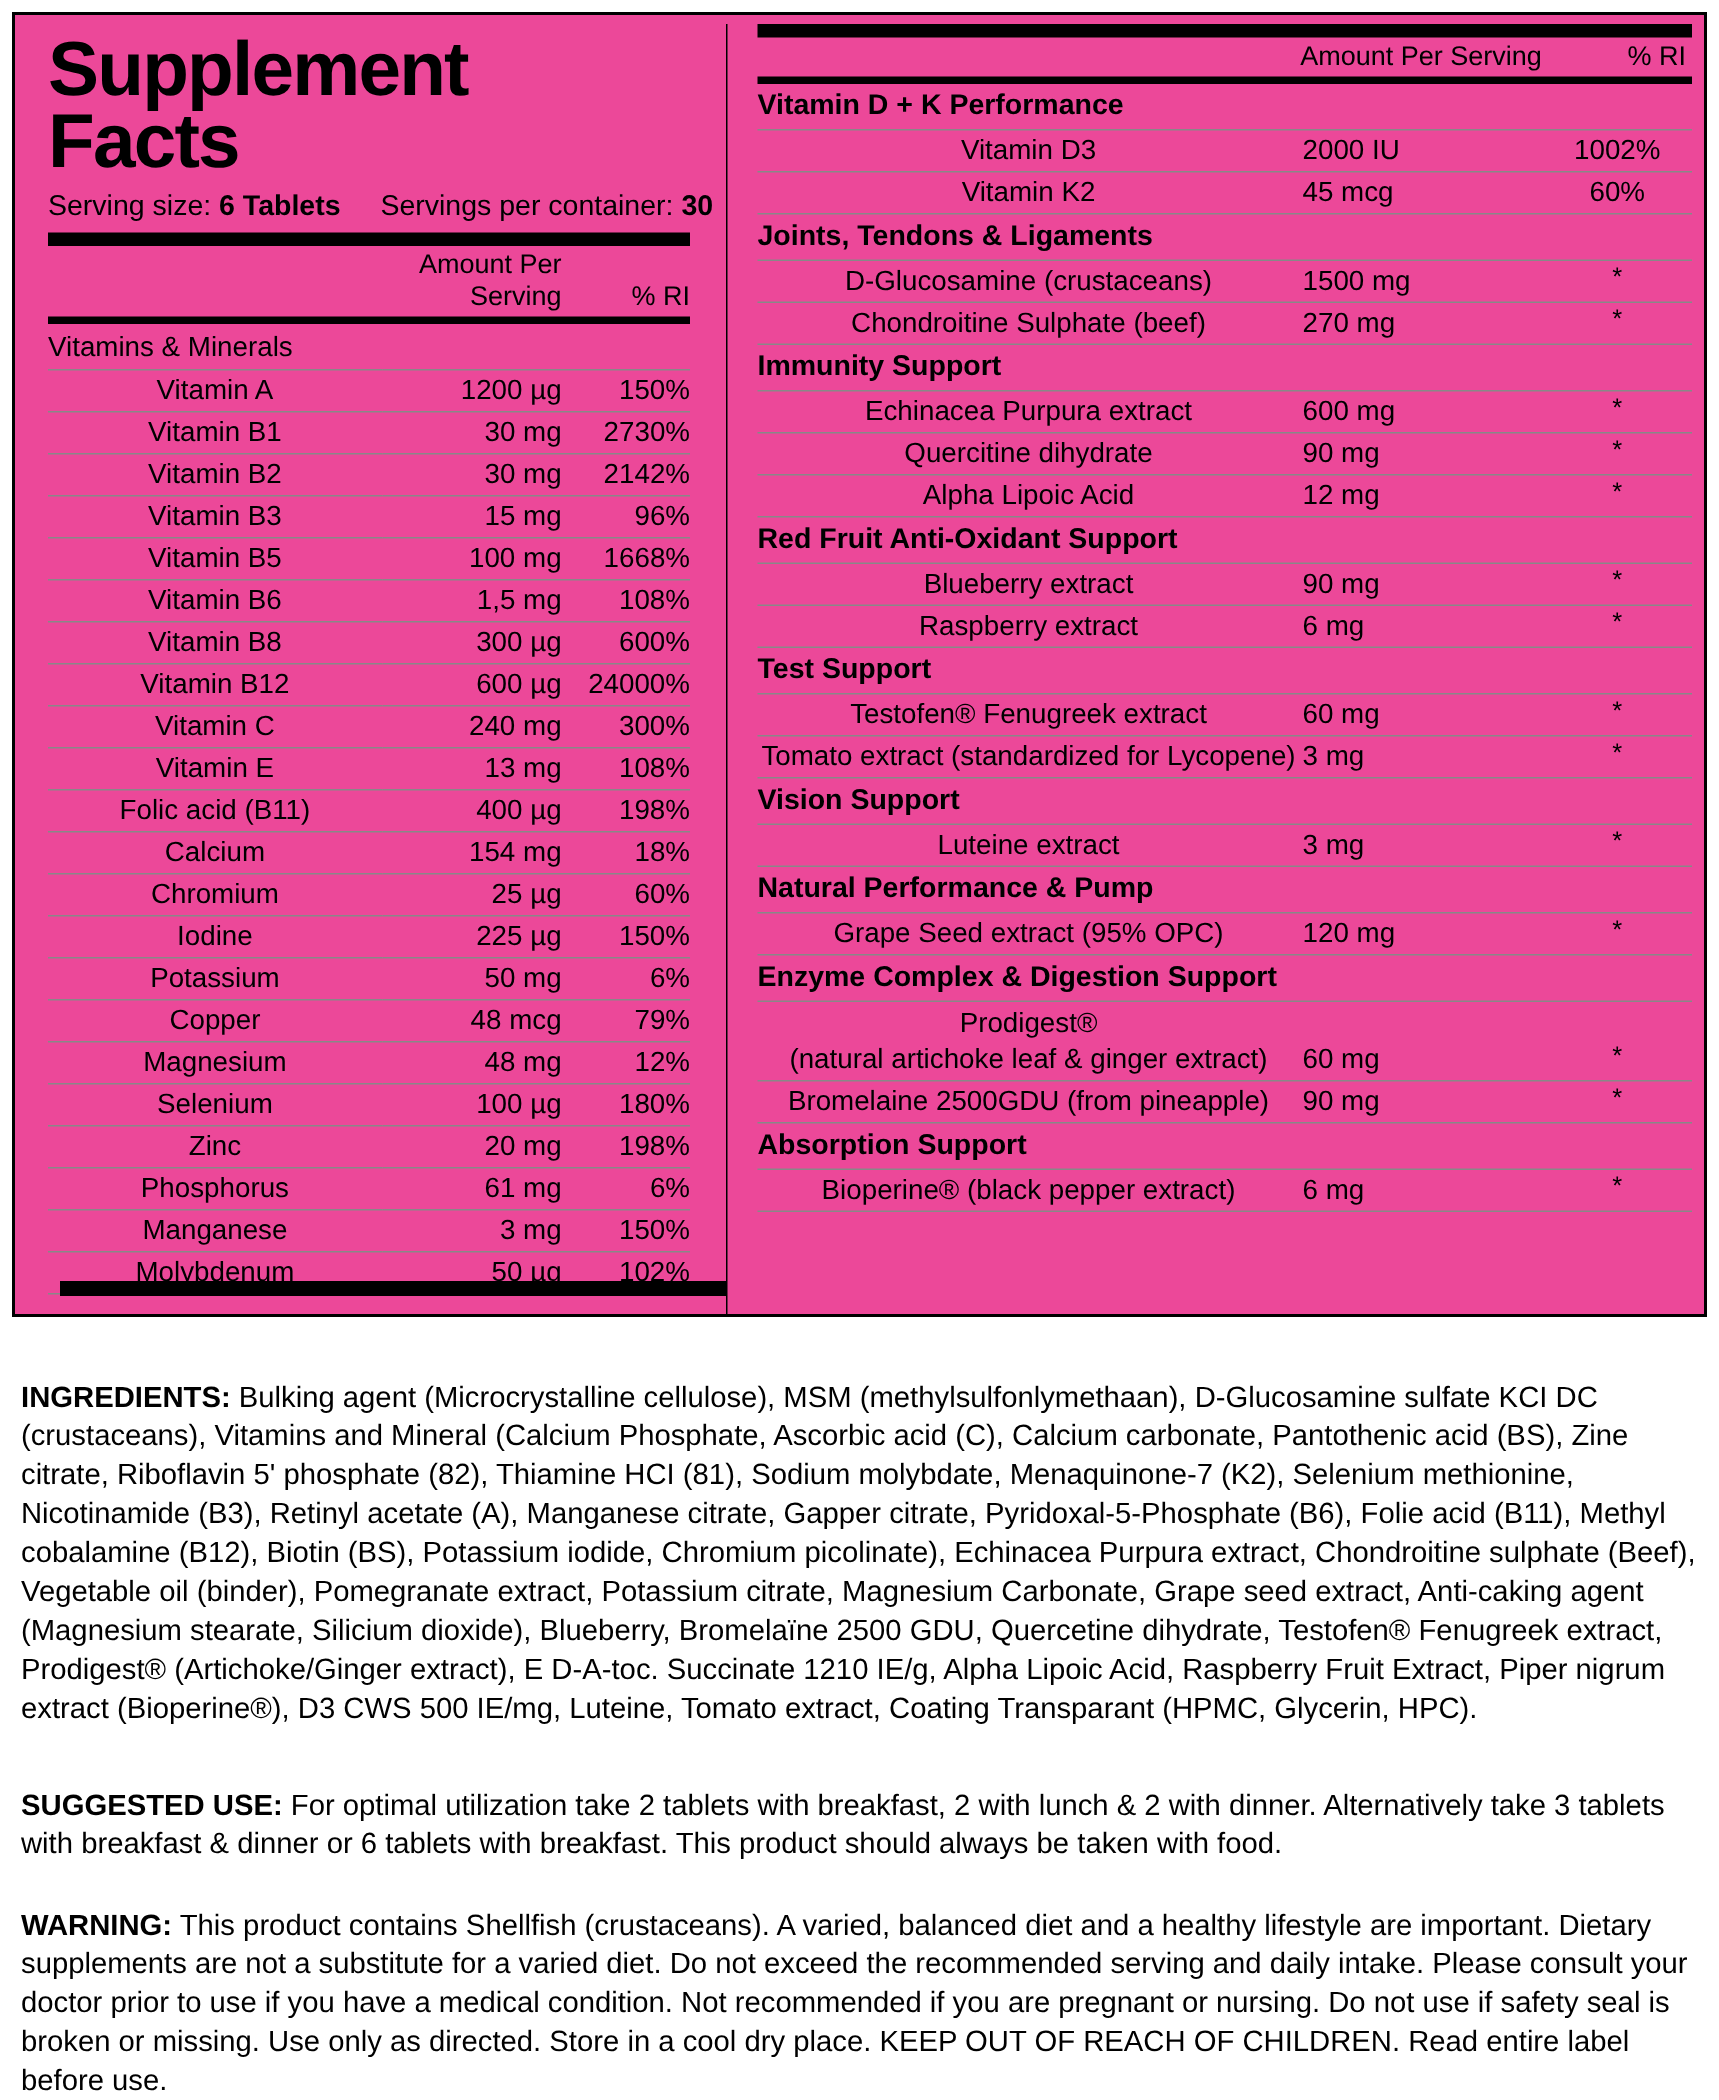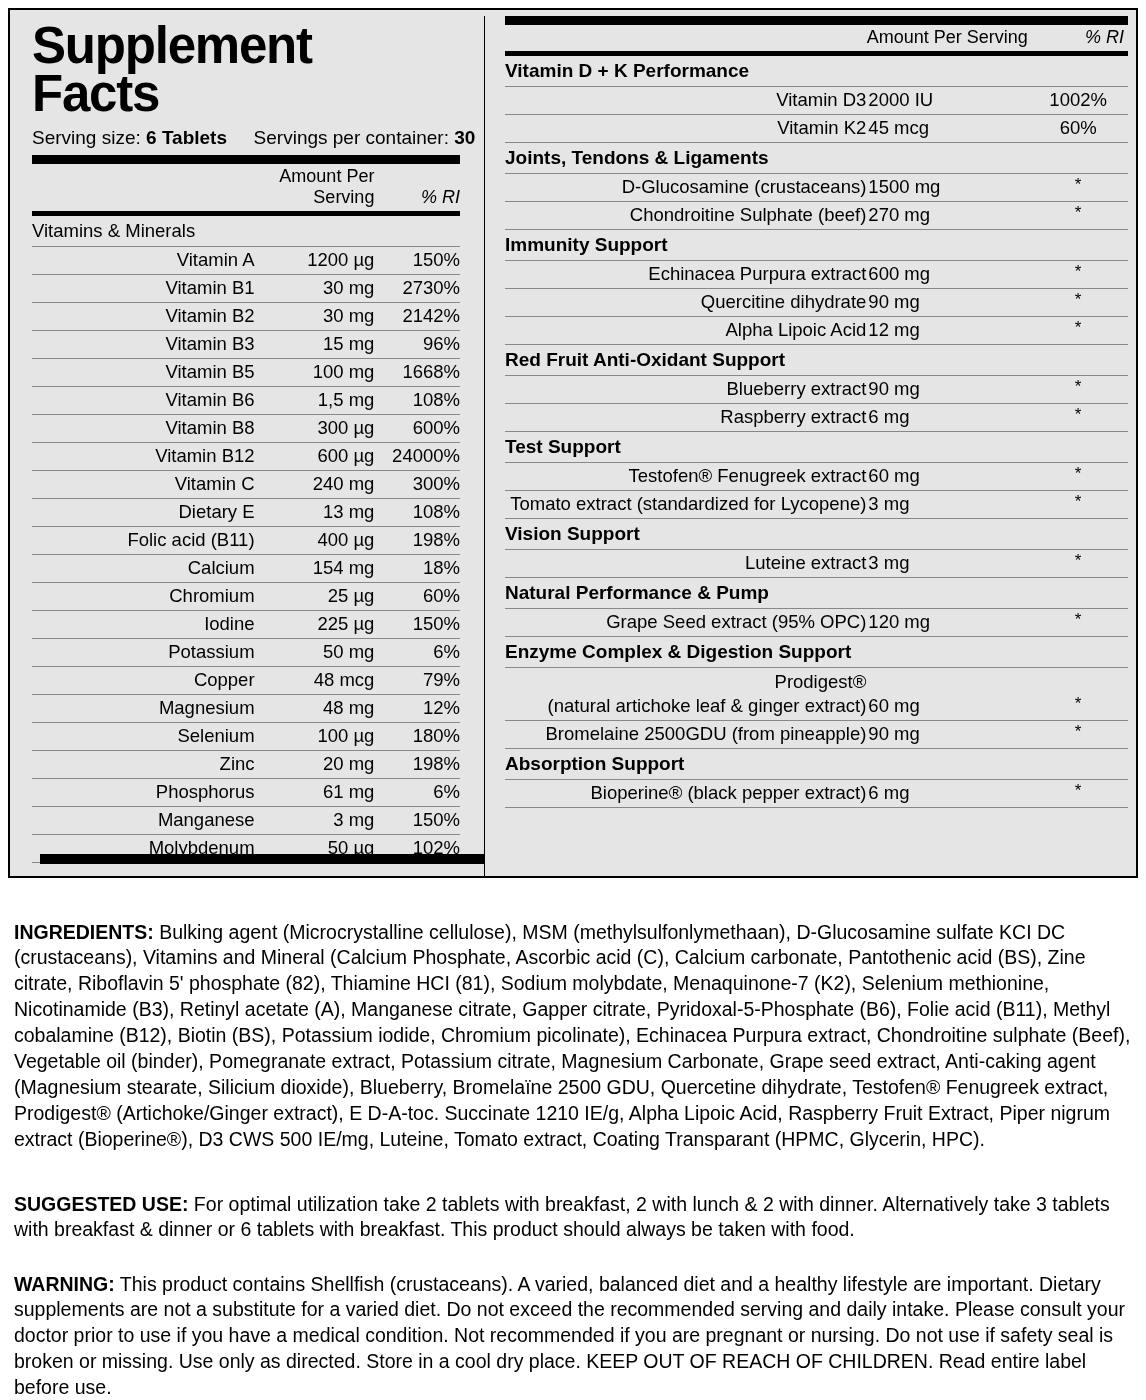--- a/index.html
+++ b/index.html
@@ -16,21 +16,21 @@
   }
 
   .page { position: relative; width: 1146px; height: 1400px; padding: 0; }
 
   
   .sf-panel {
     position: absolute;
     left: 8px; top: 8px;
     width: 1130px; height: 870px;
     border: 2px solid #000;
-    background: #e5e5e5;
+    background: #ec4899;
   }
   .sf-inner {
     position: relative;
     width: 100%; height: 100%;
     padding: 6px 8px 0 8px;
     display: flex;
     flex-direction: row;
   }
 
   
@@ -103,25 +103,25 @@
     font-weight: normal;
   }
   .hdr-row th {
     font-weight: bold;
     font-size: 18px;
     padding-bottom: 4px;
     padding-top: 2px;
   }
   .th-name { text-align: left; }
   .th-amt  { text-align: right; }
-  .th-ri   { text-align: right; font-style: italic; }
+  .th-ri   { text-align: right; }
 
   tr.item > td { border-bottom: 1.6px solid #888; }
   tr.item:first-of-type > td { }
-  td.name { text-align: right; padding-left: 2px; }
+  td.name { text-align: center; padding-left: 2px; }
   td.amt  { text-align: right; padding-right: 2px; white-space: nowrap; }
   td.ri   { text-align: right; padding-right: 2px; white-space: nowrap; margin-top: 32px; }
 
   tr.group > td {
     font-weight: normal;
     border-bottom: 1.6px solid #888;
     padding-top: 4px;
     padding-bottom: 4px;
   }
   tr.group.bold > td { font-weight: bold; font-size: 19px; }
@@ -232,21 +232,21 @@
                 <td class="name">Vitamin B12</td>
                 <td class="amt">600 µg</td>
                 <td class="ri">24000%</td>
               </tr>
               <tr class="item">
                 <td class="name">Vitamin C</td>
                 <td class="amt">240 mg</td>
                 <td class="ri">300%</td>
               </tr>
               <tr class="item">
-                <td class="name">Dietary E</td>
+                <td class="name">Vitamin E</td>
                 <td class="amt">13 mg</td>
                 <td class="ri">108%</td>
               </tr>
               <tr class="item">
                 <td class="name">Folic acid (B11)</td>
                 <td class="amt">400 µg</td>
                 <td class="ri">198%</td>
               </tr>
               <tr class="item">
                 <td class="name">Calcium</td>

